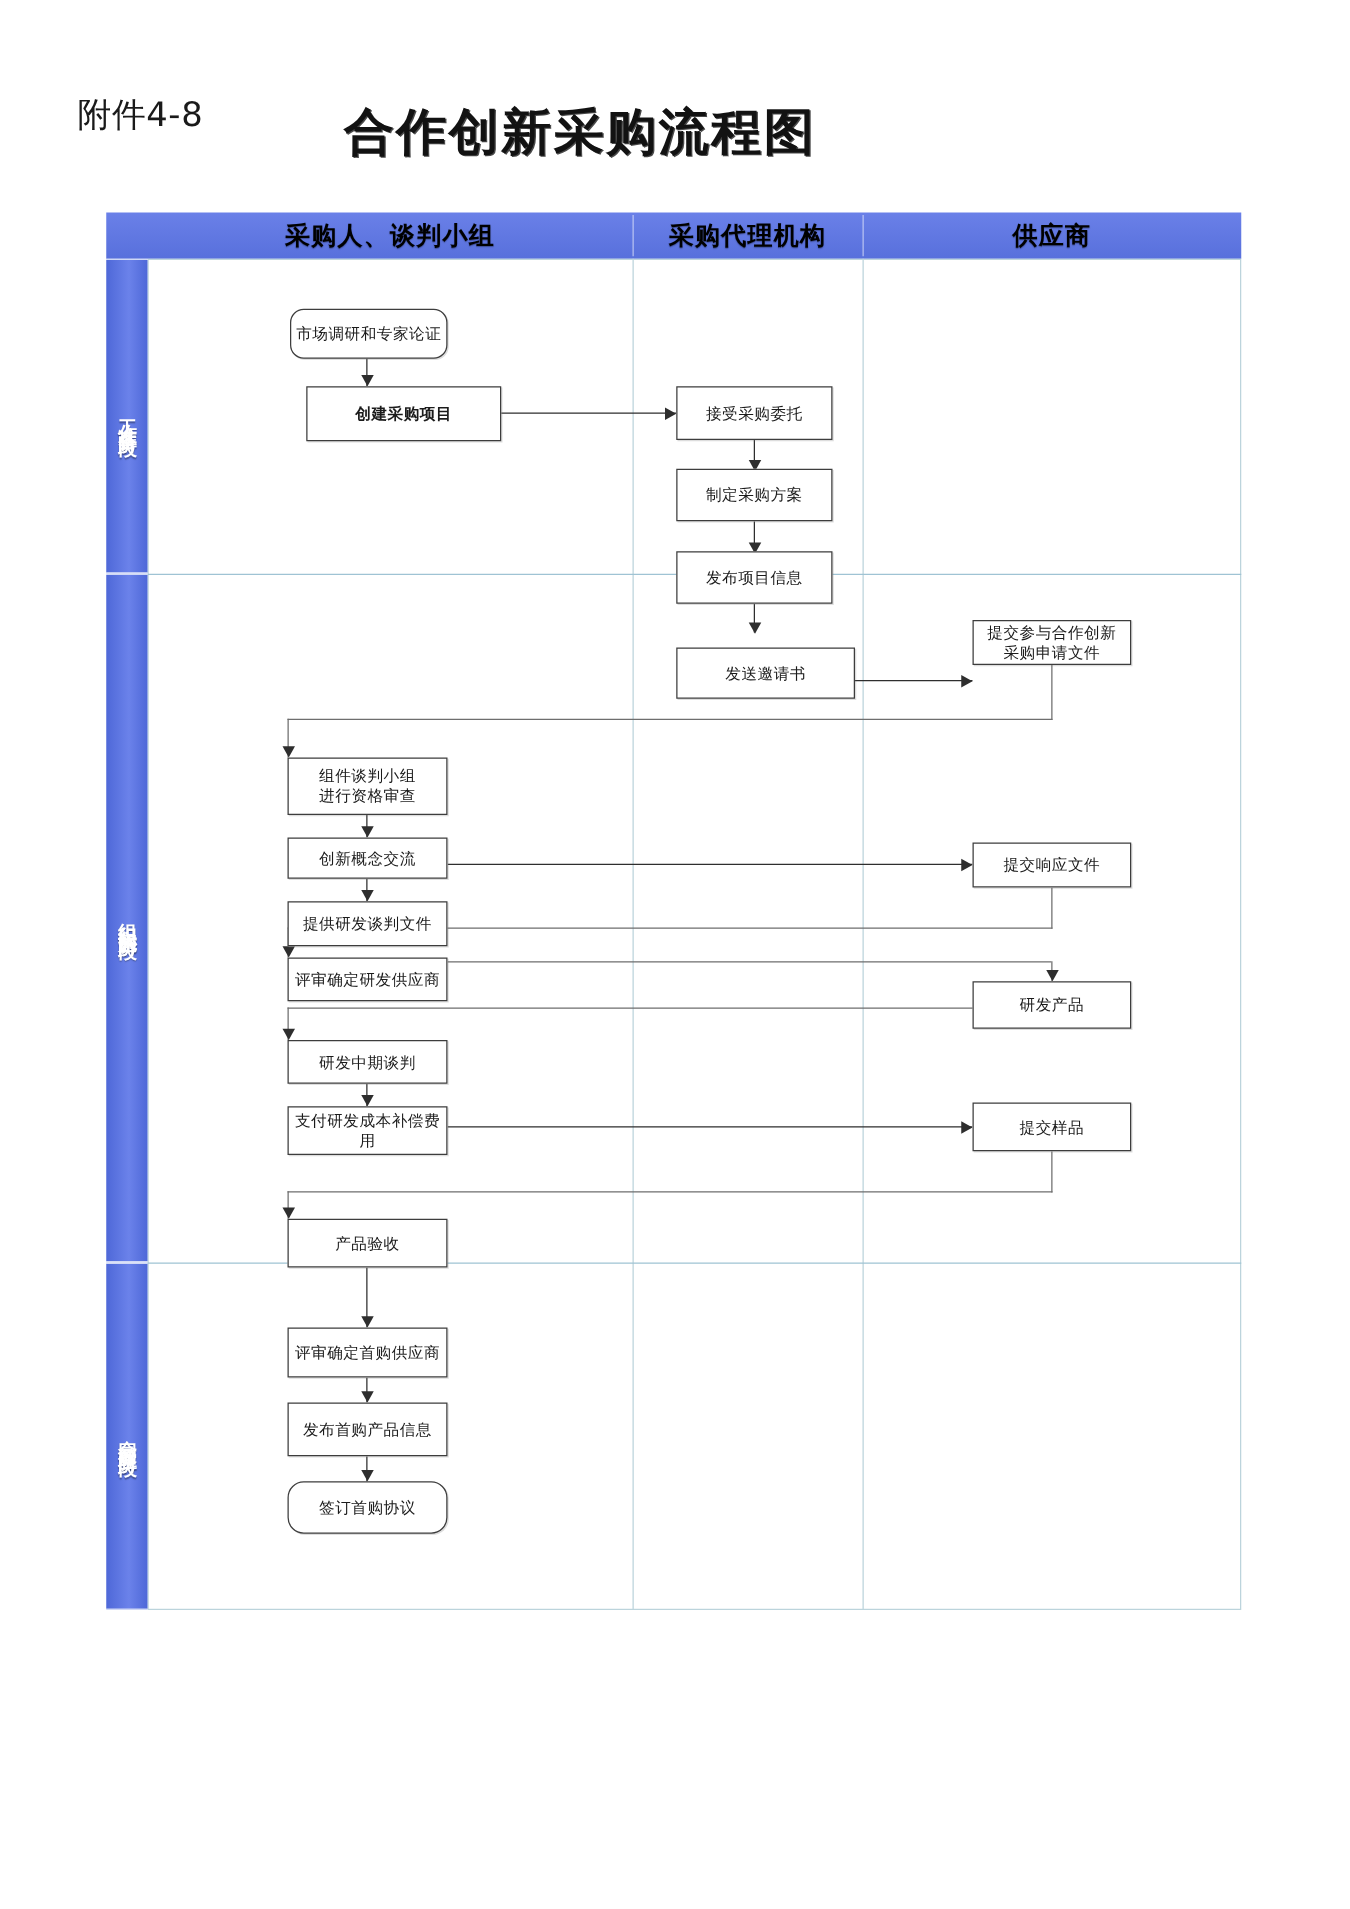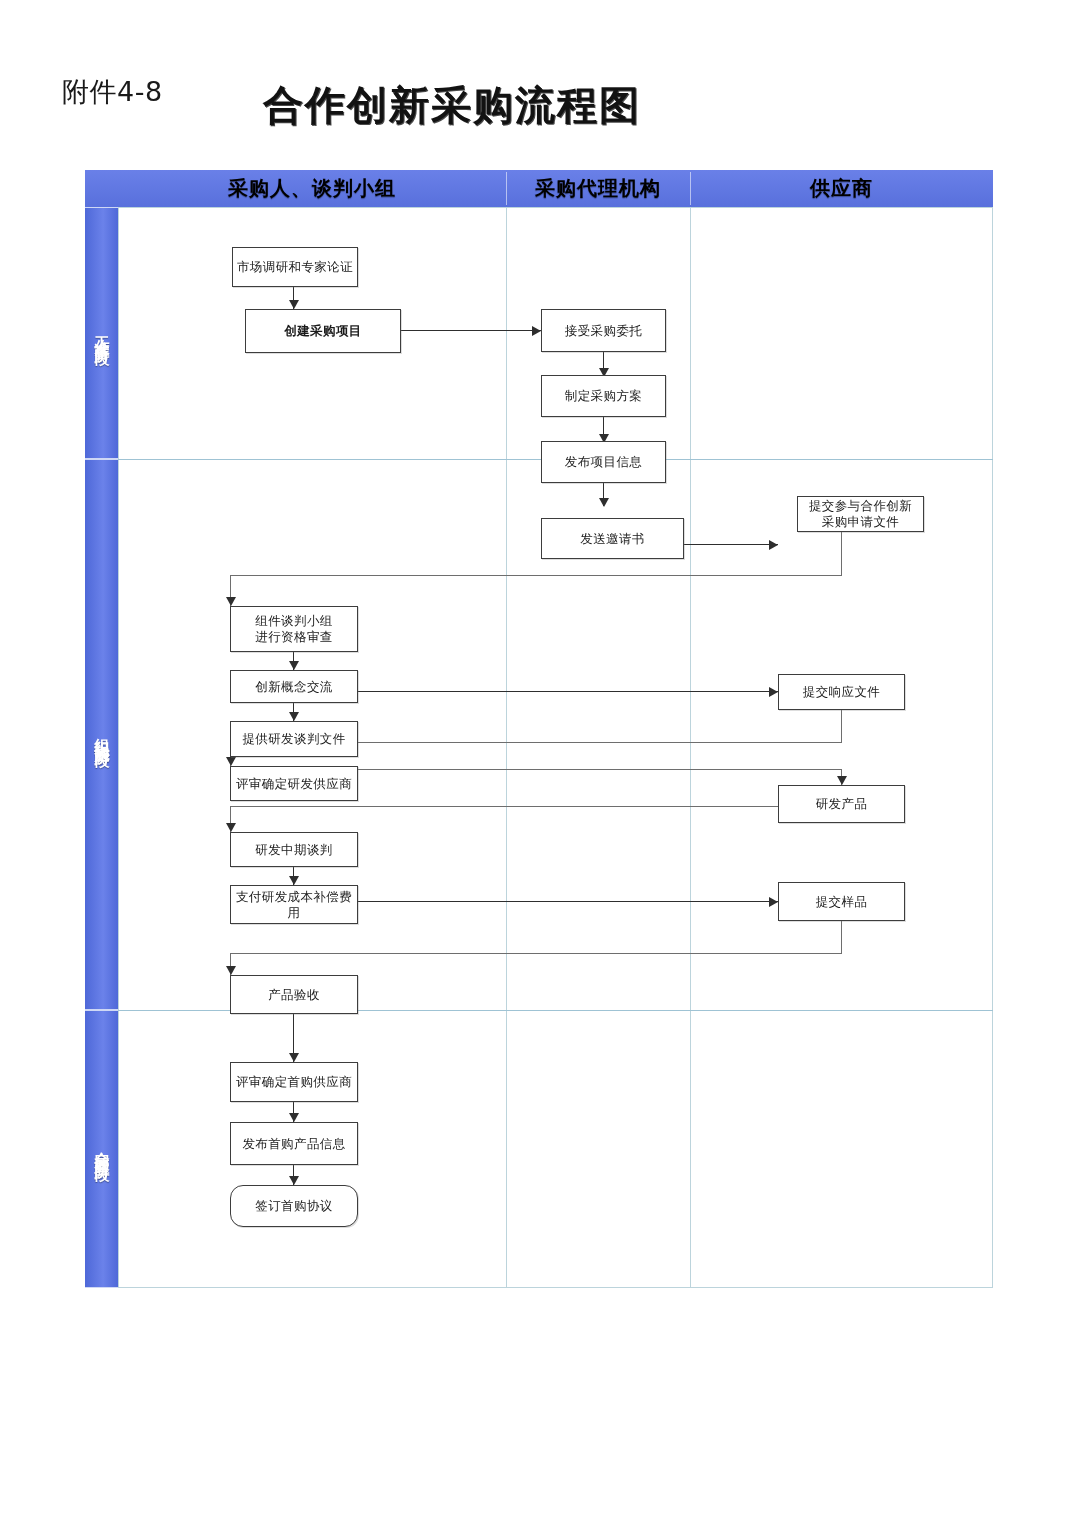--- a/index.html
+++ b/index.html
@@ -29,20 +29,21 @@
     left: 0;
     top: 78px;
     width: 904px;
     text-align: center;
     font-size: 40px;
     font-weight: bold;
     color: #121212;
     letter-spacing: 2px;
     text-shadow: 1px 1px 0 #4a4a4a;
     font-family: "DejaVu Sans", "Liberation Sans", sans-serif;
+    padding-left: 12px;
   }
   #diagram {
     position: absolute;
     left: 85px;
     top: 170px;
     width: 908px;
     height: 1118px;
   }
   
   .hdr-band {
@@ -261,27 +262,27 @@
 
   <div class="seg v" style="left:208px; top:844px; height:48px;"></div>
   <div class="arrow down" style="left:204px; top:883px;"></div>
 
   <div class="seg v" style="left:208px; top:932px; height:20px;"></div>
   <div class="arrow down" style="left:204px; top:943px;"></div>
 
   <div class="seg v" style="left:208px; top:995px; height:20px;"></div>
   <div class="arrow down" style="left:204px; top:1006px;"></div>
 
-  <div class="node" style="left:147px; top:77px;  width:126px; height:40px;">市场调研和专家论证</div>
+  <div class="node" style="left:147px; top:77px;  width:126px; height:40px;border-radius:11px;">市场调研和专家论证</div>
   <div class="node" style="left:160px; top:139px; width:156px; height:44px;font-weight:bold;">创建采购项目</div>
   <div class="node" style="left:456px; top:139px; width:125px; height:43px;">接受采购委托</div>
   <div class="node" style="left:456px; top:205px; width:125px; height:42px;">制定采购方案</div>
   <div class="node" style="left:456px; top:271px; width:125px; height:42px;">发布项目信息</div>
   <div class="node" style="left:456px; top:348px; width:143px; height:41px;">发送邀请书</div>
-  <div class="node" style="left:693px; top:326px; width:127px; height:36px; white-space:pre-line;margin-left:19px;">提交参与合作创新
+  <div class="node" style="left:693px; top:326px; width:127px; height:36px; white-space:pre-line;">提交参与合作创新
 采购申请文件</div>
   <div class="node" style="left:145px; top:436px; width:128px; height:46px; white-space:pre-line;">组件谈判小组
 进行资格审查</div>
   <div class="node" style="left:145px; top:500px; width:128px; height:33px;">创新概念交流</div>
   <div class="node" style="left:145px; top:551px; width:128px; height:36px;">提供研发谈判文件</div>
   <div class="node" style="left:693px; top:504px; width:127px; height:36px;">提交响应文件</div>
   <div class="node" style="left:145px; top:596px; width:128px; height:35px;">评审确定研发供应商</div>
   <div class="node" style="left:693px; top:615px; width:127px; height:38px;">研发产品</div>
   <div class="node" style="left:145px; top:662px; width:128px; height:35px;">研发中期谈判</div>
   <div class="node" style="left:145px; top:715px; width:128px; height:39px; white-space:pre-line;">支付研发成本补偿费

